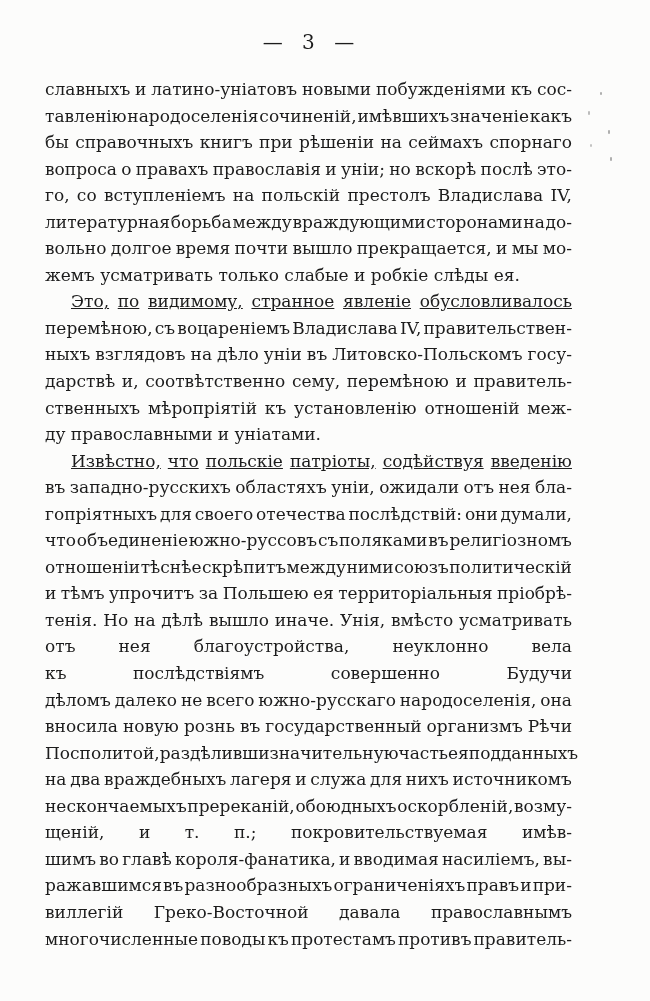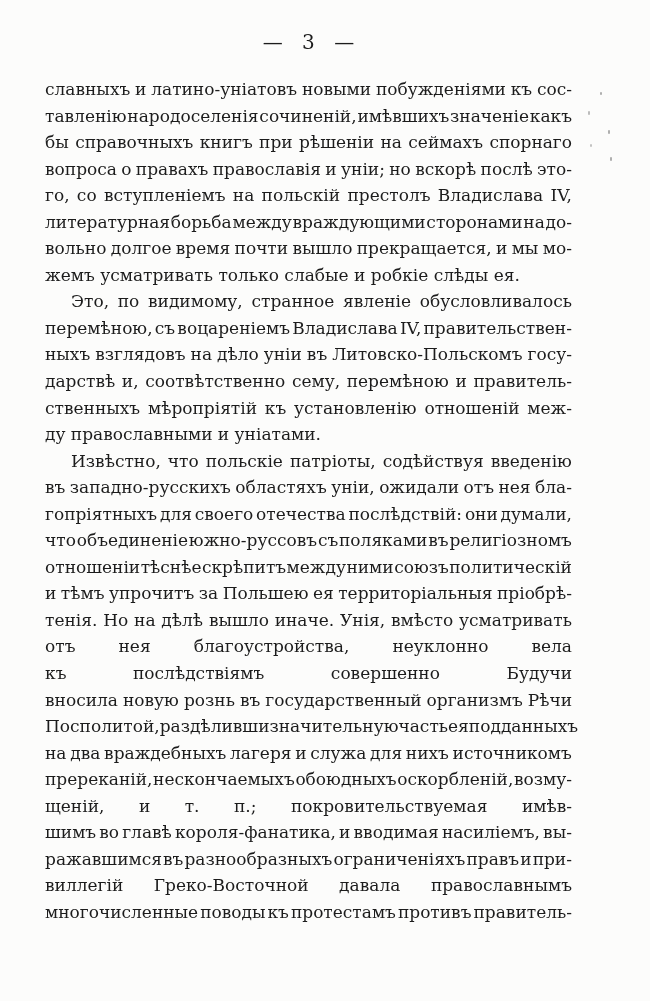--- a/index.html
+++ b/index.html
@@ -41,20 +41,21 @@
   .line.just {
     display: flex;
     justify-content: space-between;
     text-align: center;
   }
   .line.just span {
     flex: 0 0 auto;
   }
   .line.indent {
     padding-left: 26px;
+    text-decoration: underline;
   }
   .speck {
     position: absolute;
     background: #6f6f6f;
     border-radius: 1px;
   }
 </style>
 </head>
 <body>
 
@@ -248,20 +249,29 @@
         <span>неуклонно</span>
         <span>вела</span>
       </div>
       <div class="line just">
         <span>къ</span>
         <span>послѣдствіямъ</span>
         <span>совершенно</span>
         <span>Будучи</span>
       </div>
       <div class="line just">
+        <span>дѣломъ</span>
+        <span>далеко</span>
+        <span>не</span>
+        <span>всего</span>
+        <span>южно-русскаго</span>
+        <span>народоселенія,</span>
+        <span>она</span>
+      </div>
+      <div class="line just">
         <span>вносила</span>
         <span>новую</span>
         <span>рознь</span>
         <span>въ</span>
         <span>государственный</span>
         <span>организмъ</span>
         <span>Рѣчи</span>
       </div>
       <div class="line just">
         <span>Посполитой,</span>
@@ -276,22 +286,22 @@
         <span>два</span>
         <span>враждебныхъ</span>
         <span>лагеря</span>
         <span>и</span>
         <span>служа</span>
         <span>для</span>
         <span>нихъ</span>
         <span>источникомъ</span>
       </div>
       <div class="line just">
+        <span>нескончаемыхъ</span>
         <span>пререканій,</span>
-        <span>нескончаемыхъ</span>
         <span>обоюдныхъ</span>
         <span>оскорбленій,</span>
         <span>возму-</span>
       </div>
       <div class="line just">
         <span>щеній,</span>
         <span>и</span>
         <span>т.</span>
         <span>п.;</span>
         <span>покровительствуемая</span>

